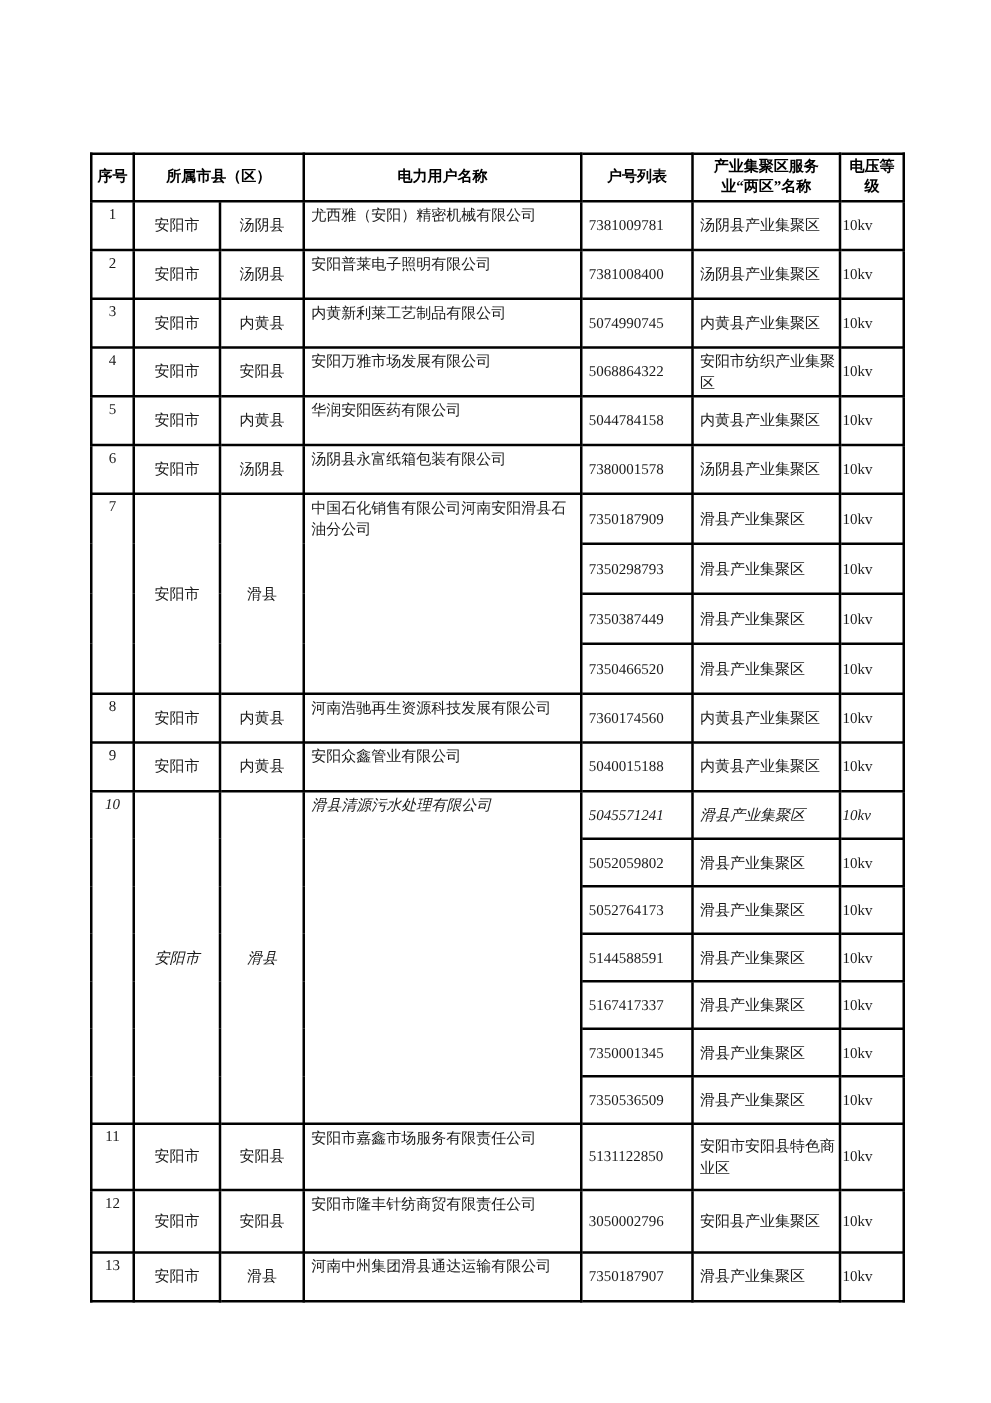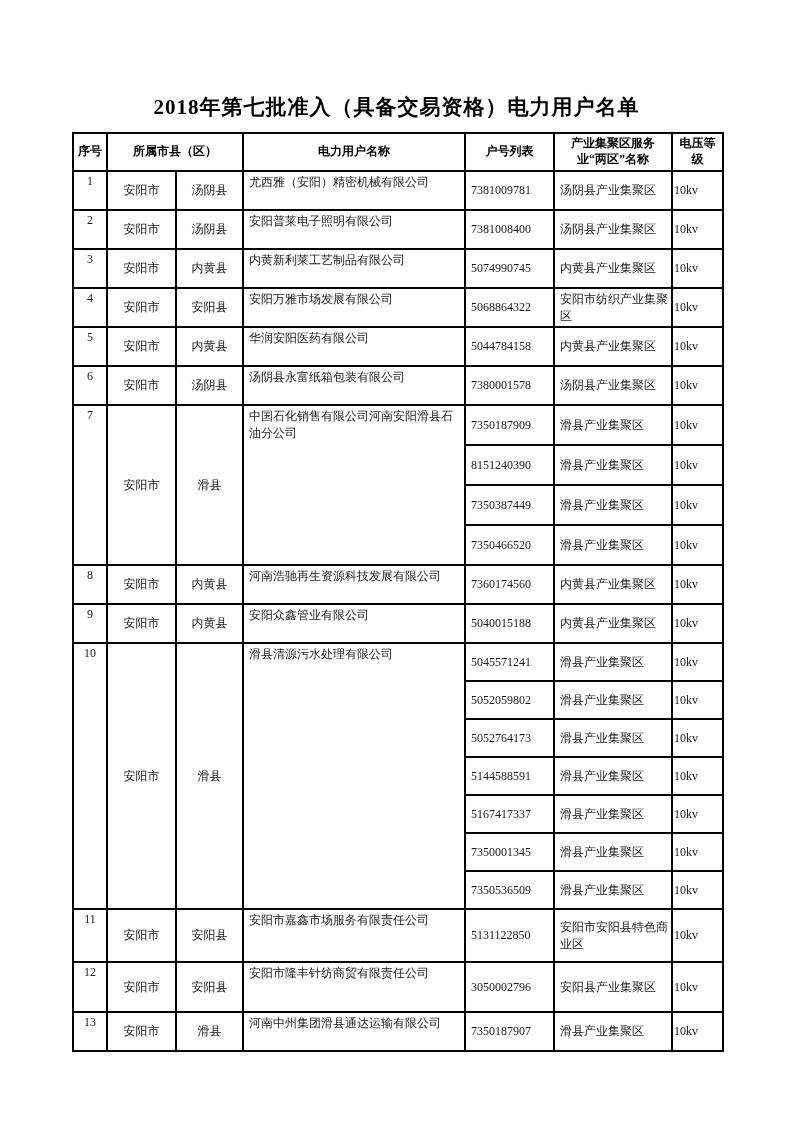--- a/index.html
+++ b/index.html
@@ -22,21 +22,21 @@
     left: 0;
     width: 100%;
     text-align: center;
     font-size: 21px;
     font-weight: bold;
     letter-spacing: 1px;
     color: #000000;
   }
   table.power-table {
     position: absolute;
-    top: 132px;
+    top: 122px;
     left: 72px;
     width: 650px;
     border-collapse: collapse;
     table-layout: fixed;
     padding-left: 26px;
   }
   table.power-table th,
   table.power-table td {
     border: 2px solid #000000;
     font-size: 12px;
@@ -80,21 +80,20 @@
     margin-top: 20px;
   }
   td.c-voltage {
     vertical-align: middle;
   }
 </style>
 </head>
 <body>
 
 <div class="page">
-  <div class="doc-title">2018年第七批准入（具备交易资格）电力用户名单</div>
 
   <table class="power-table">
     <colgroup>
       <col style="width:34px">
       <col style="width:69px">
       <col style="width:67px">
       <col style="width:222px">
       <col style="width:89px">
       <col style="width:118px">
       <col style="width:51px">
@@ -167,21 +166,21 @@
         <tr style="height: 40px;">
           <td class="c-index" rowspan="4">7</td>
           <td class="c-city" rowspan="4">安阳市</td>
           <td class="c-county" rowspan="4">滑县</td>
           <td class="c-company" rowspan="4">中国石化销售有限公司河南安阳滑县石油分公司</td>
           <td class="c-account">7350187909</td>
           <td class="c-zone">滑县产业集聚区</td>
           <td class="c-voltage">10kv</td>
         </tr>
         <tr style="height: 40px;">
-          <td class="c-account">8151240390</td>
+          <td class="c-account">7350298793</td>
           <td class="c-zone">滑县产业集聚区</td>
           <td class="c-voltage">10kv</td>
         </tr>
         <tr style="height: 40px;">
           <td class="c-account">7350387449</td>
           <td class="c-zone">滑县产业集聚区</td>
           <td class="c-voltage">10kv</td>
         </tr>
         <tr style="height: 40px;">
           <td class="c-account">7350466520</td>
@@ -199,21 +198,21 @@
         </tr>
         <tr style="height: 39px;">
           <td class="c-index">9</td>
           <td class="c-city">安阳市</td>
           <td class="c-county">内黄县</td>
           <td class="c-company">安阳众鑫管业有限公司</td>
           <td class="c-account">5040015188</td>
           <td class="c-zone">内黄县产业集聚区</td>
           <td class="c-voltage">10kv</td>
         </tr>
-        <tr style="height: 38px;">
+        <tr style="height: 38px; font-style: italic;">
           <td class="c-index" rowspan="7">10</td>
           <td class="c-city" rowspan="7">安阳市</td>
           <td class="c-county" rowspan="7">滑县</td>
           <td class="c-company" rowspan="7">滑县清源污水处理有限公司</td>
           <td class="c-account">5045571241</td>
           <td class="c-zone">滑县产业集聚区</td>
           <td class="c-voltage">10kv</td>
         </tr>
         <tr style="height: 38px;">
           <td class="c-account">5052059802</td>

